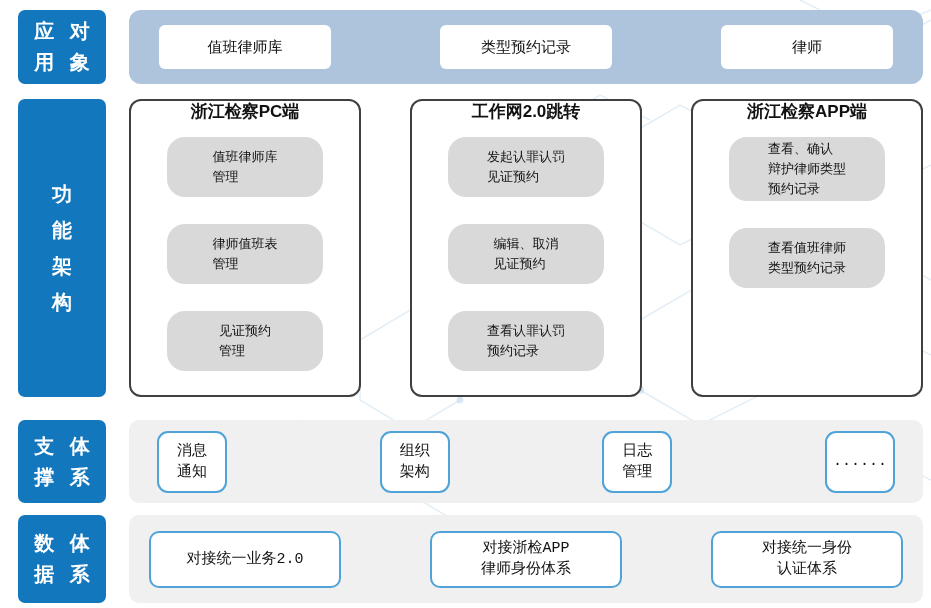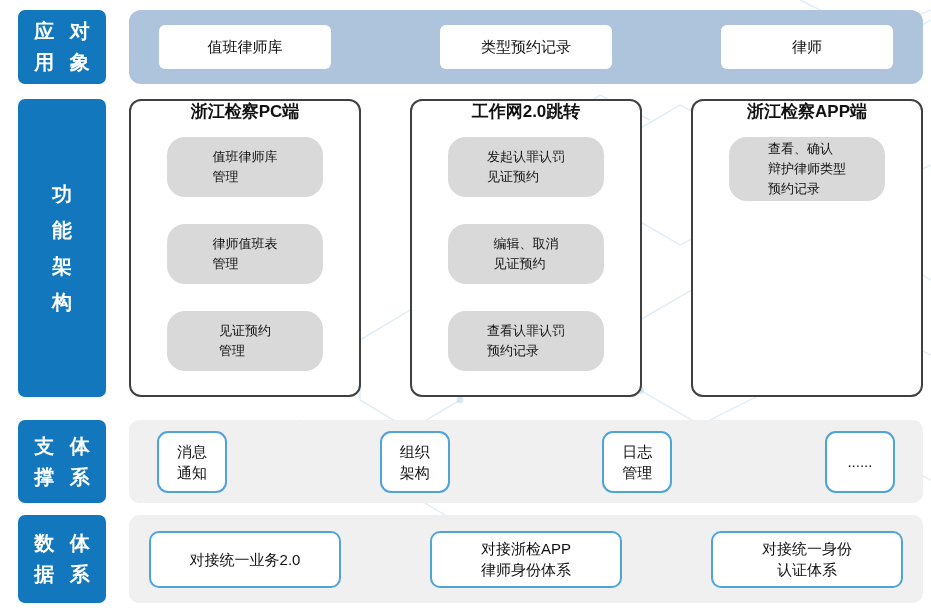--- a/index.html
+++ b/index.html
@@ -61,21 +61,21 @@
     display:flex;flex-direction:column;align-items:center;
     gap:27px;margin-top:14px;
   }
   .item{
     width:156px;min-height:60px;
     background:#D9D9D9;border-radius:18px;
     display:flex;align-items:center;justify-content:center;
     text-align:left;font-size:13px;line-height:20px;
     box-sizing:border-box;padding:2px 4px;
   }
-  .band-gray{background:#F0F0F0;border-radius:10px;}
+  .band-gray{background:#F0F0F0;border-radius:10px;font-family:Liberation Mono, monospace;}
   .band-support{
     display:flex;align-items:center;justify-content:space-between;
     padding:0 28px;
   }
   .support-box{
     width:70px;height:62px;
     background:#ffffff;border:2px solid #4FA3D8;border-radius:11px;
     display:flex;align-items:center;justify-content:center;
     text-align:center;font-size:15px;line-height:21px;
     box-sizing:border-box;
@@ -169,20 +169,22 @@
 预约记录</div>
         </div>
       </div>
 
       <div class="bigbox">
         <div class="bigbox-title">浙江检察APP端</div>
         <div class="bigbox-items">
           <div class="item preline">查看、确认
 辩护律师类型
 预约记录</div>
+          <div class="item preline">查看值班律师
+类型预约记录</div>
         </div>
       </div>
 
     </div>
   </section>
 
   <section class="row row-support">
     <div class="side-label">
       <span class="preline side-two-col">支 体
 撑 系</span>

